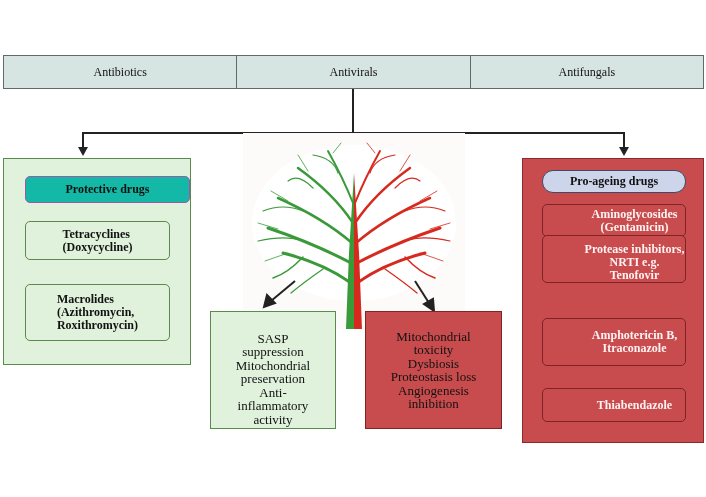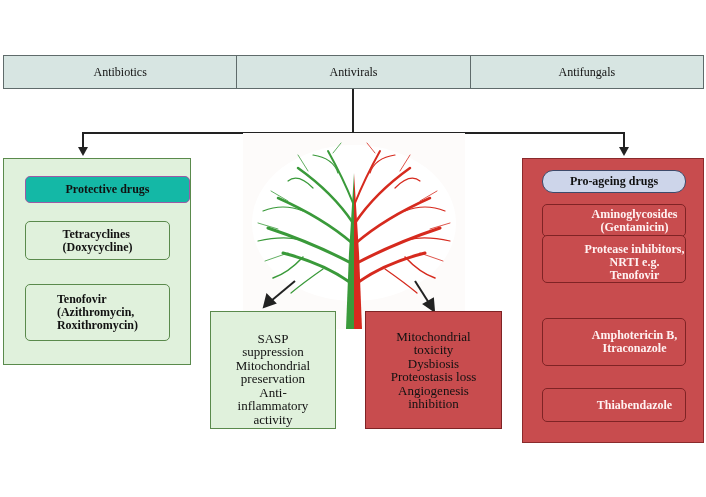--- a/index.html
+++ b/index.html
@@ -52,21 +52,21 @@
 <div class="abs protect-panel"></div>
 <div class="abs protect-title">Protective drugs</div>
 <div class="abs protect-item lines" style="top:221px; height:39px;">
   <div>
     <span>Tetracyclines</span>
     <span>(Doxycycline)</span>
   </div>
 </div>
 <div class="abs protect-item lines" style="top:284px; height:57px;">
   <div>
-    <span>Tenofovir</span>
+    <span>Macrolides</span>
     <span>(Azithromycin,</span>
     <span>Roxithromycin)</span>
   </div>
 </div>
 
 <div class="abs tree-wrap">
   <svg width="222" height="196" viewBox="0 0 222 196">
 
     <ellipse cx="111" cy="90" rx="102" ry="78" fill="#ffffff"></ellipse>
 

